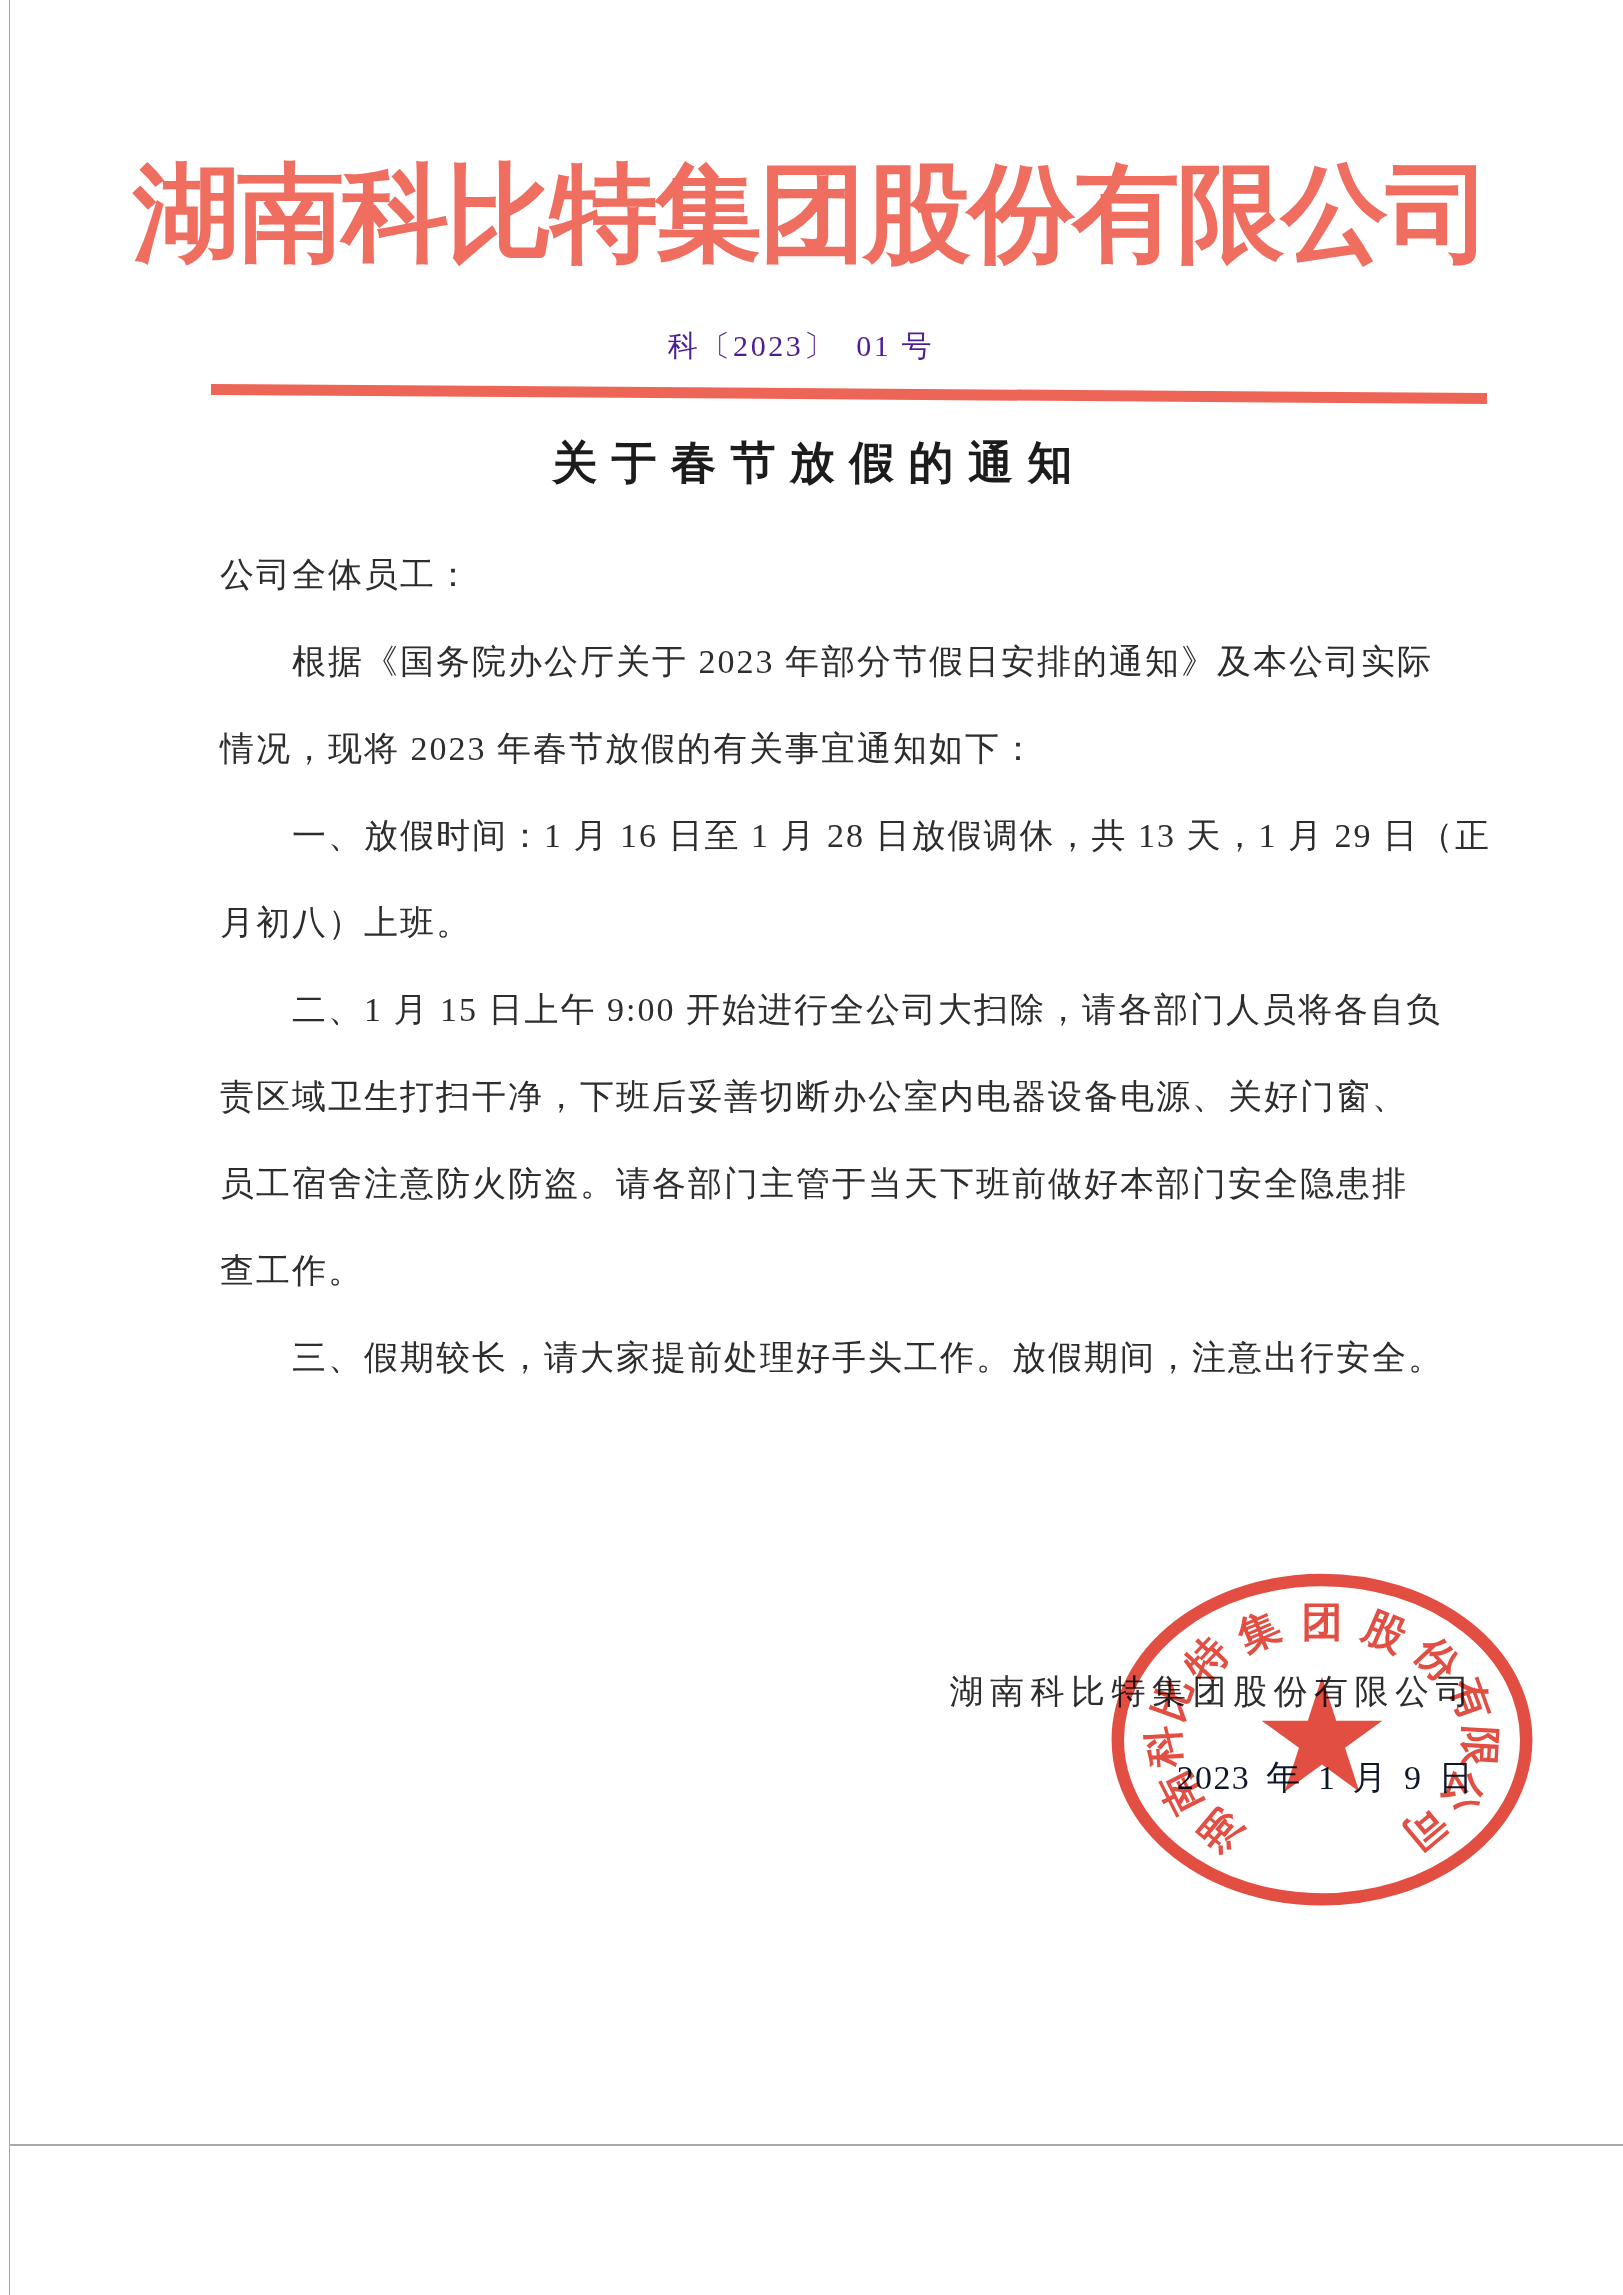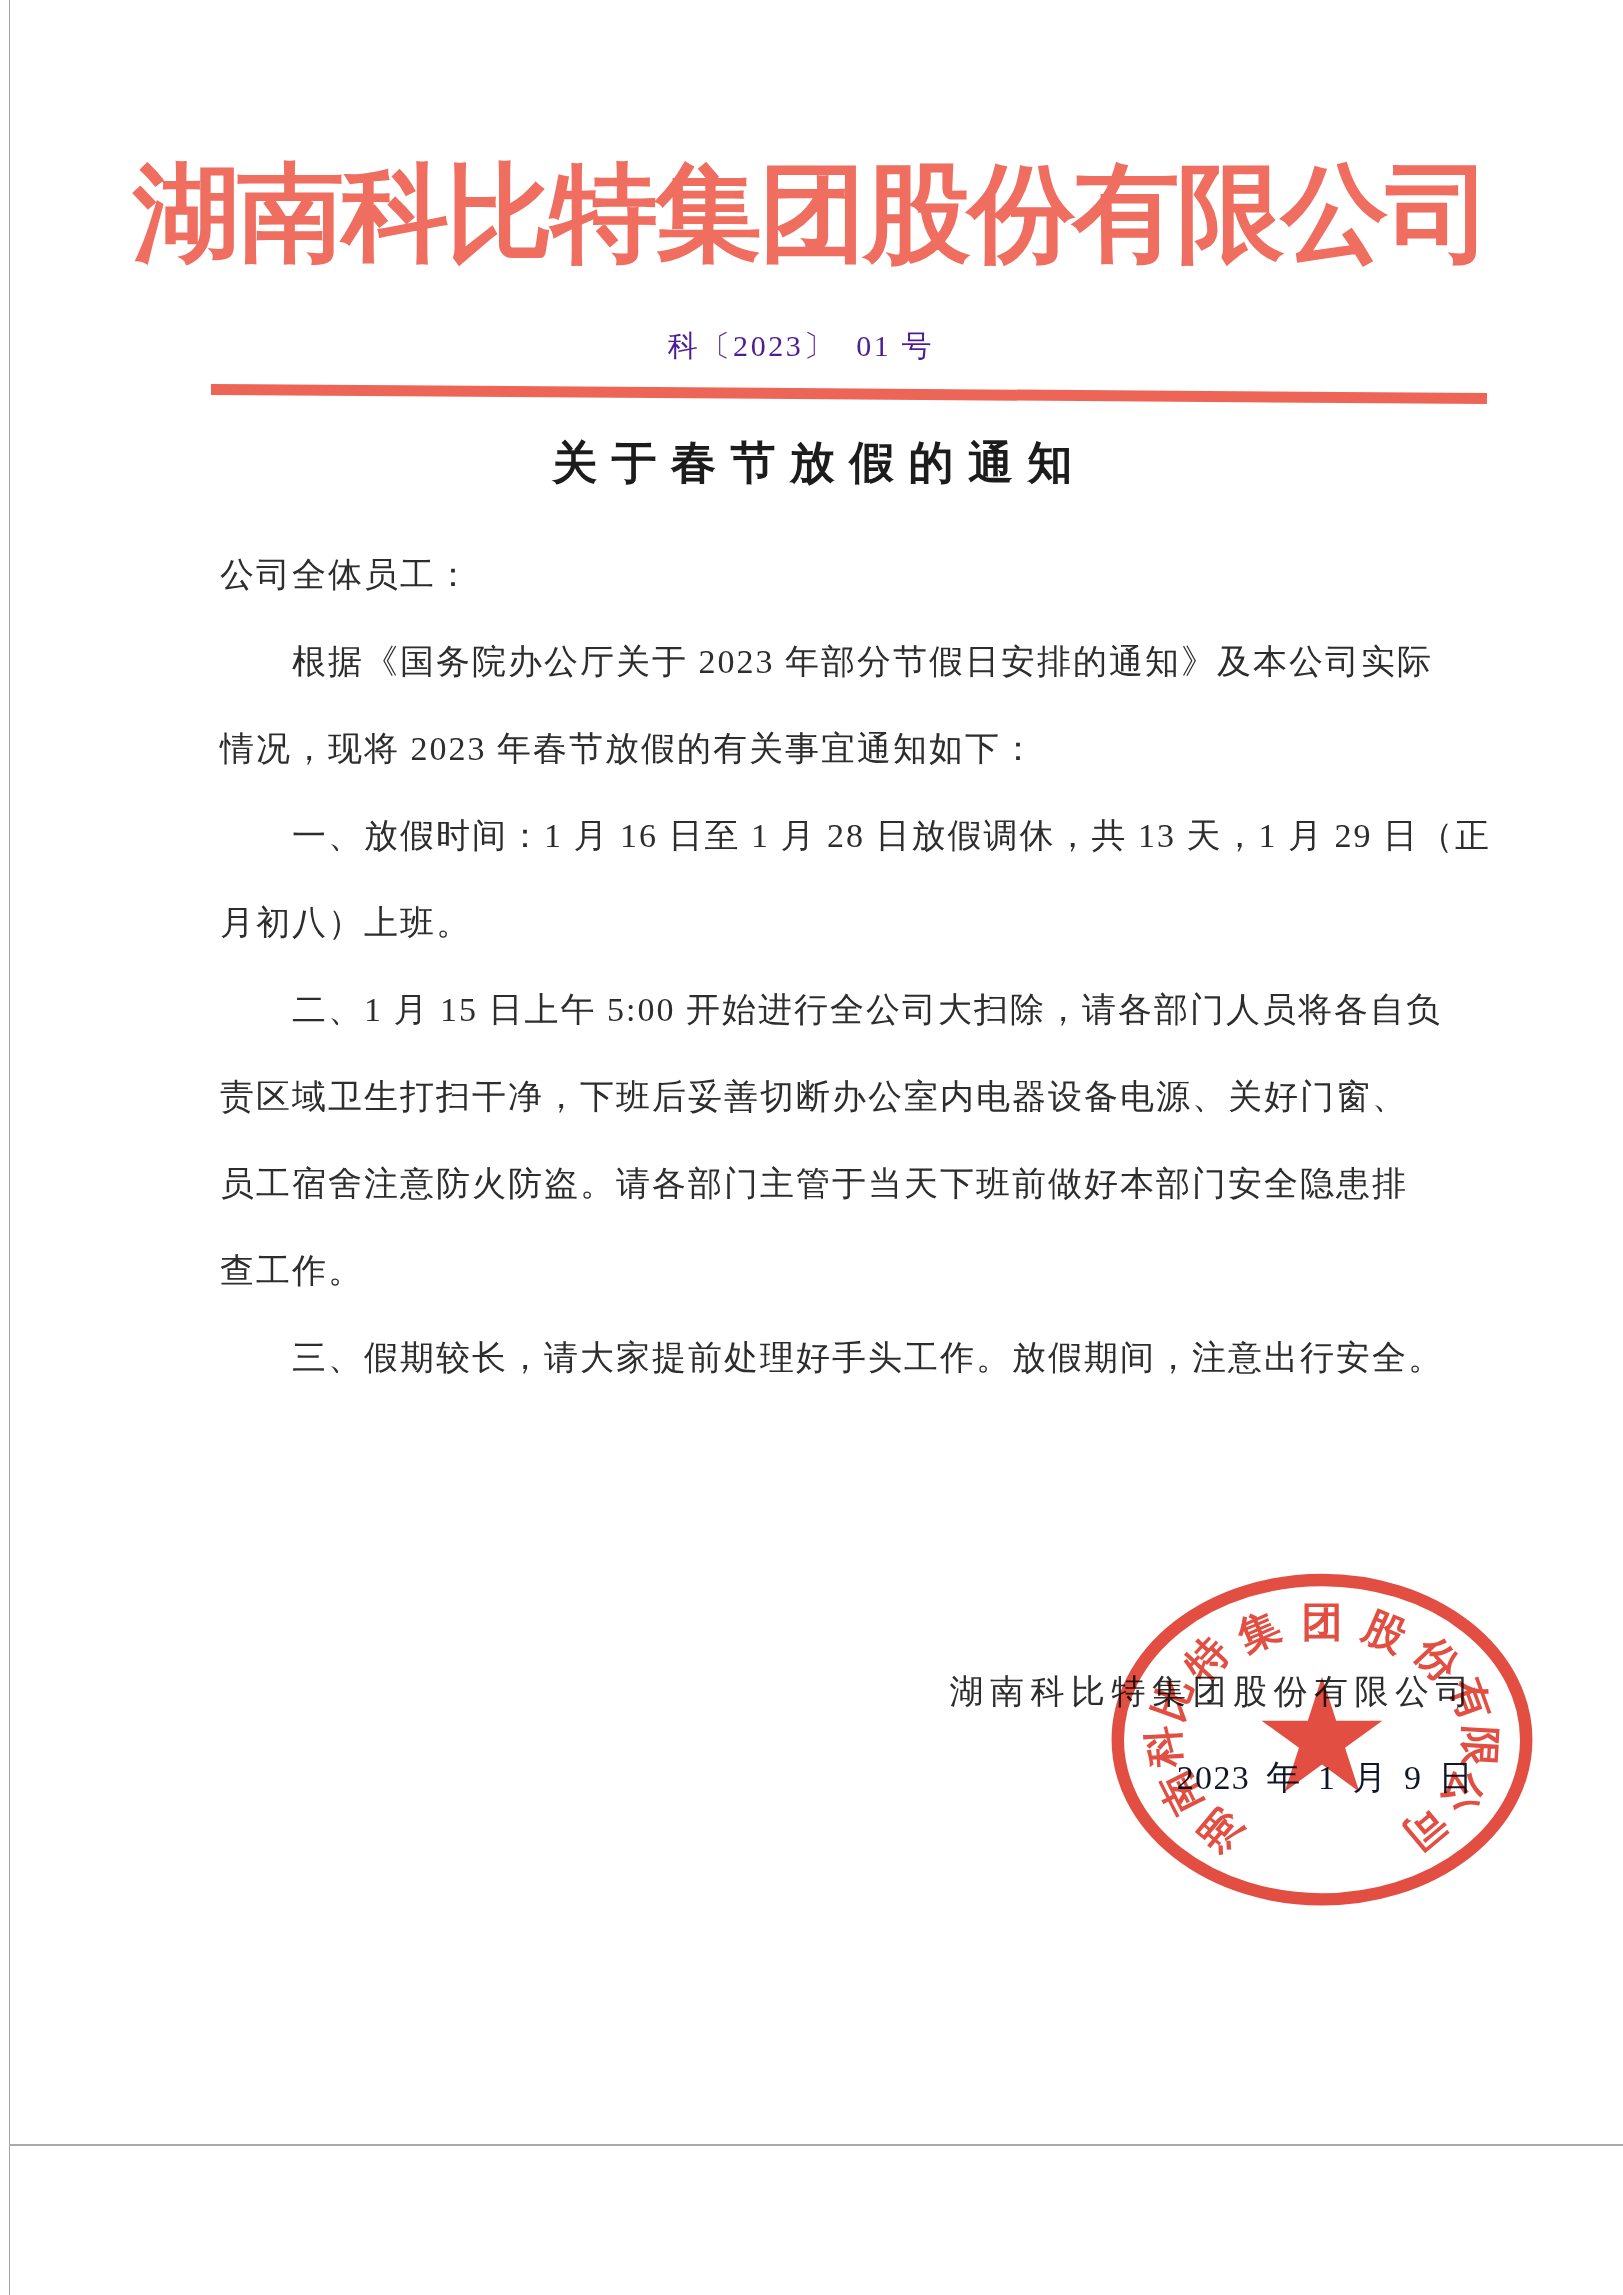--- a/index.html
+++ b/index.html
@@ -75,21 +75,21 @@
 
 <div class="abs notice-title">关于春节放假的通知</div>
 
 <div class="abs notice-body">
 
 <div class="body-line">公司全体员工：</div>
     <div class="body-line">　　根据《国务院办公厅关于 2023 年部分节假日安排的通知》及本公司实际</div>
     <div class="body-line">情况，现将 2023 年春节放假的有关事宜通知如下：</div>
     <div class="body-line">　　一、放假时间：1 月 16 日至 1 月 28 日放假调休，共 13 天，1 月 29 日（正</div>
     <div class="body-line">月初八）上班。</div>
-    <div class="body-line">　　二、1 月 15 日上午 5:00 开始进行全公司大扫除，请各部门人员将各自负</div>
+    <div class="body-line">　　二、1 月 15 日上午 9:00 开始进行全公司大扫除，请各部门人员将各自负</div>
     <div class="body-line">责区域卫生打扫干净，下班后妥善切断办公室内电器设备电源、关好门窗、</div>
     <div class="body-line">员工宿舍注意防火防盗。请各部门主管于当天下班前做好本部门安全隐患排</div>
     <div class="body-line">查工作。</div>
     <div class="body-line">　　三、假期较长，请大家提前处理好手头工作。放假期间，注意出行安全。</div>
   </div>
 
 <div class="abs signature-company">湖南科比特集团股份有限公司</div>
 <div class="abs signature-date">2023 年 1 月 9 日</div>
 
 <svg class="abs stamp" viewBox="0 0 660 525" xmlns="http://www.w3.org/2000/svg">

